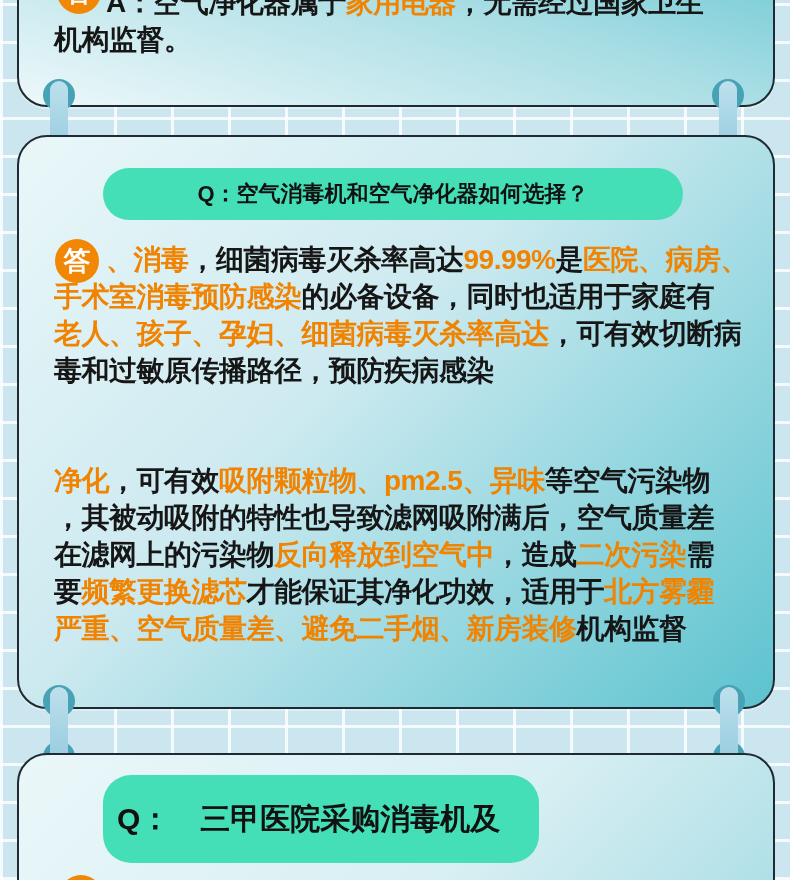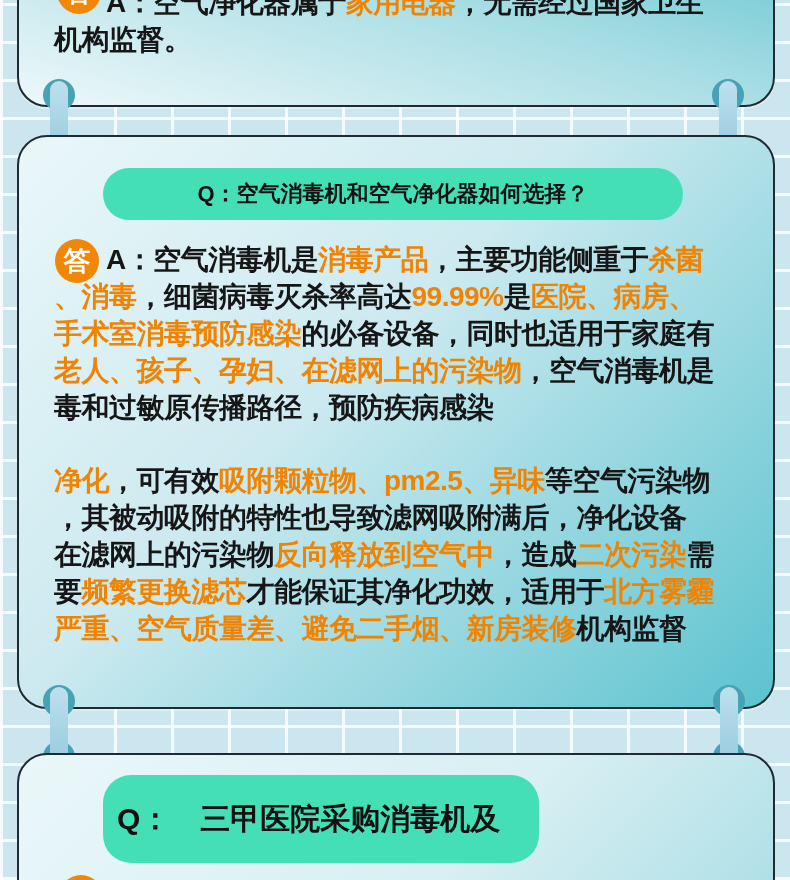--- a/index.html
+++ b/index.html
@@ -81,29 +81,28 @@
     <div class="c bot"></div>
     <div class="rod"></div>
   </div>
 
   <div class="card card2">
     <div class="q-pill pill-mid">
       <div class="q-line">Q：空气消毒机和空气净化器如何选择？</div>
     </div>
     <div class="badge" style="left:36px;top:102px;">答</div>
     <div class="rich blockA">
-        <div class="t-line"><span>A：空气消毒机是</span><span class="hl">消毒产品</span><span>，主要功能侧重于</span><span class="hl">杀菌</span></div>
         <div class="t-line"><span class="hl">、消毒</span><span>，细菌病毒灭杀率高达</span><span class="hl">99.99%</span><span>是</span><span class="hl">医院、病房、</span></div>
         <div class="t-line"><span class="hl">手术室消毒预防感染</span><span>的必备设备，同时也适用于家庭有</span></div>
-        <div class="t-line"><span class="hl">老人、孩子、孕妇、在滤网上的污染物</span><span>，空气消毒机是</span></div>
+        <div class="t-line"><span class="hl">老人、孩子、孕妇、细菌病毒灭杀率高达</span><span>，可有效切断病</span></div>
         <div class="t-line"><span>毒和过敏原传播路径，预防疾病感染</span></div>
       </div>
     <div class="rich blockB">
         <div class="t-line"><span class="hl">净化</span><span>，可有效</span><span class="hl">吸附颗粒物、pm2.5、异味</span><span>等空气污染物</span></div>
-        <div class="t-line"><span>，其被动吸附的特性也导致滤网吸附满后，净化设备</span></div>
+        <div class="t-line"><span>，其被动吸附的特性也导致滤网吸附满后，空气质量差</span></div>
         <div class="t-line"><span>在滤网上的污染物</span><span class="hl">反向释放到空气中</span><span>，造成</span><span class="hl">二次污染</span><span>需</span></div>
         <div class="t-line"><span>要</span><span class="hl">频繁更换滤芯</span><span>才能保证其净化功效，适用于</span><span class="hl">北方雾霾</span></div>
         <div class="t-line"><span class="hl">严重、空气质量差、避免二手烟、新房装修</span><span>机构监督</span></div>
       </div>
   </div>
 
   <div class="ring r2l">
     <div class="c top"></div>
     <div class="c bot"></div>
     <div class="rod"></div>

